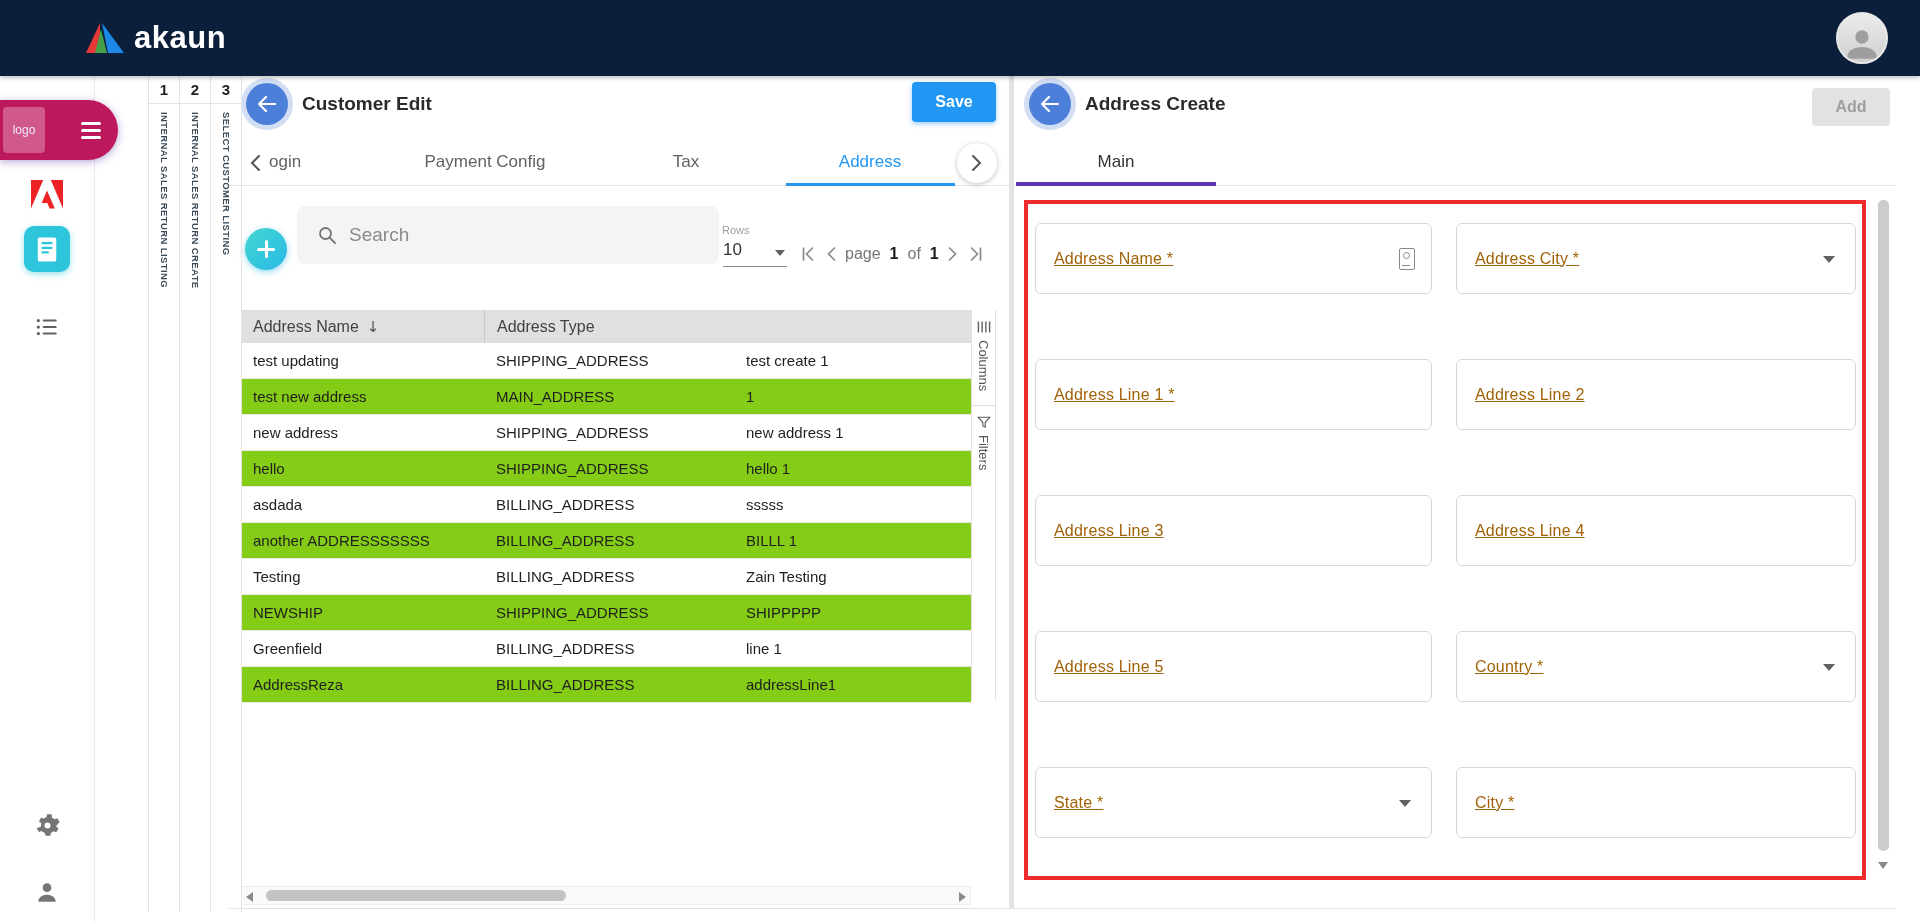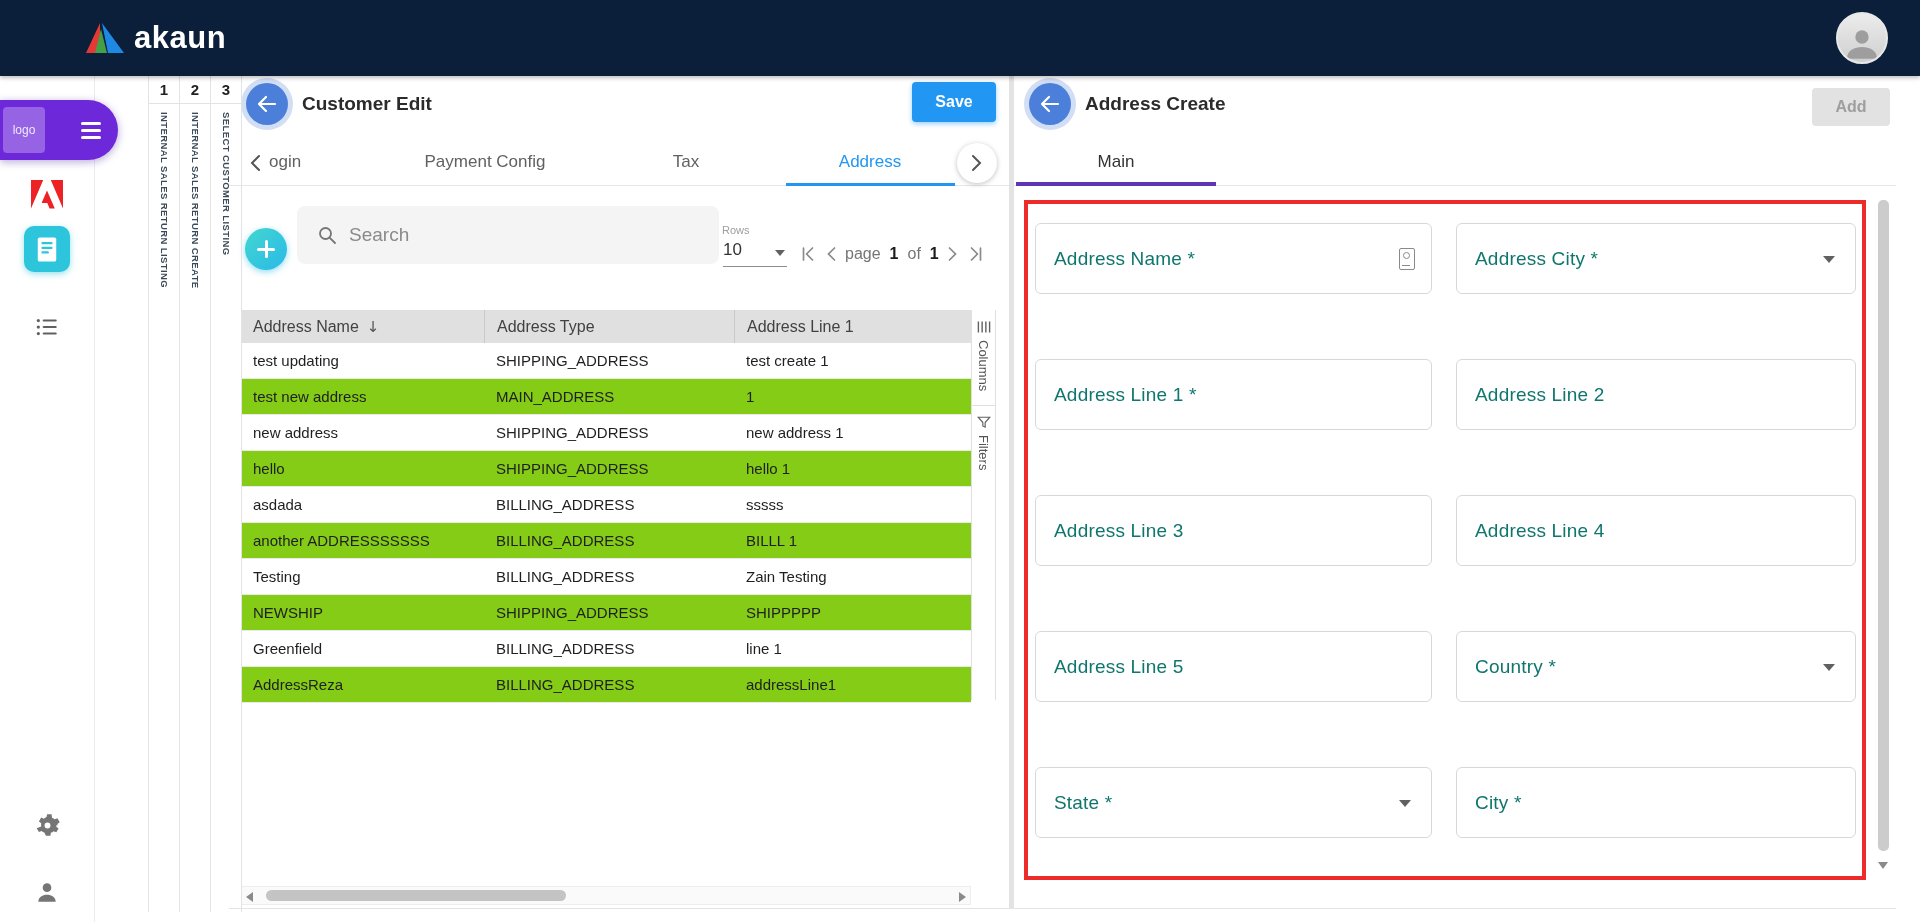--- a/index.html
+++ b/index.html
@@ -8,21 +8,21 @@
   
   .navbar{position:absolute;top:0;left:0;width:100%;height:76px;background:#0b1e3a;
           display:flex;align-items:center;justify-content:space-between;box-sizing:border-box;
           padding:0 24px;box-shadow:0 2px 4px rgba(0,0,0,.25);z-index:30;}
   .brand{display:flex;align-items:center;gap:10px;margin-left:62px;}
   .brand-text{color:#fff;font-size:31px;font-weight:bold;letter-spacing:.5px;}
   .avatar{width:48px;height:48px;border-radius:50%;background:linear-gradient(#ececec,#cfcfcf);
           border:2px solid #e8e8e8;overflow:hidden;display:flex;align-items:flex-end;justify-content:center;margin-right:8px;cursor:pointer;}
   
   .sidebar{position:absolute;top:76px;left:0;width:94px;height:846px;background:#fff;border-right:1px solid #ececec;z-index:20;}
-  .logo-pill{position:absolute;top:24px;left:0;width:118px;height:60px;background:#6d28d9;
+  .logo-pill{position:absolute;top:24px;left:0;width:118px;height:60px;background:#be185d;
              border-radius:0 30px 30px 0;display:flex;align-items:center;box-shadow:0 2px 8px rgba(80,40,160,.4);}
   .logo-thumb{width:42px;height:46px;margin-left:3px;background:rgba(255,255,255,.28);border-radius:4px;
               display:flex;align-items:center;justify-content:center;color:#efe8ff;font-size:12px;}
   .burger{margin-left:auto;margin-right:17px;cursor:pointer;}
   .burger span{display:block;width:20px;height:3px;background:#fff;margin:4px 0;border-radius:2px;}
   .side-icon{position:absolute;left:0;width:94px;display:flex;justify-content:center;cursor:pointer;}
   .pdf-icon{top:104px;}
   .bill-icon-wrap{top:150px;}
   .bill-sq{width:46px;height:46px;background:#2cc5dc;border-radius:10px;display:flex;align-items:center;justify-content:center;box-shadow:0 2px 6px rgba(44,197,220,.5);}
   .list-icon{top:238px;}
@@ -97,21 +97,21 @@
   
   .hscroll{position:absolute;left:12px;top:810px;width:730px;height:19px;background:#fafafa;border:1px solid #ededed;box-sizing:border-box;}
   .hthumb{position:absolute;left:24px;top:3px;width:300px;height:11px;background:#c4c4c4;border-radius:6px;cursor:grab;}
   .harrow{position:absolute;top:5px;width:0;height:0;cursor:pointer;}
   .harrow.left{left:4px;border-top:5px solid transparent;border-bottom:5px solid transparent;border-right:7px solid #8a8a8a;}
   .harrow.right{right:4px;border-top:5px solid transparent;border-bottom:5px solid transparent;border-left:7px solid #8a8a8a;}
   
   .highlight-frame{position:absolute;left:10px;top:124px;width:842px;height:680px;border:4px solid #ee2b2b;box-sizing:border-box;pointer-events:none;}
   .form-grid{position:absolute;left:21px;top:147px;display:grid;grid-template-columns:397px 400px;column-gap:24px;row-gap:65px;}
   .field{position:relative;height:71px;background:#fff;border:1px solid #d8d8d8;border-radius:6px;box-sizing:border-box;cursor:text;}
-  .flabel{position:absolute;left:18px;top:50%;transform:translateY(-50%);font-size:19px;color:#0f766e;letter-spacing:.2px;}
+  .flabel{position:absolute;left:18px;top:50%;transform:translateY(-50%);font-size:16px;color:#a16207;letter-spacing:.2px;text-decoration:underline;}
   .caret{position:absolute;right:20px;top:50%;margin-top:-3px;width:0;height:0;border-left:6px solid transparent;
          border-right:6px solid transparent;border-top:7px solid #616161;}
   .badge-icon{position:absolute;right:16px;top:50%;transform:translateY(-50%);width:14px;height:20px;
               border:1.5px solid #8a8a8a;border-radius:2px;}
   .badge-icon::before{content:"";position:absolute;left:3px;top:3px;width:5px;height:5px;border:1px solid #8a8a8a;border-radius:50%;}
   .badge-icon::after{content:"";position:absolute;left:2px;bottom:3px;width:8px;border-top:1.5px solid #8a8a8a;}
   
   .vthumb{position:absolute;left:864px;top:124px;width:11px;height:651px;background:#cccccc;border-radius:5px;cursor:grab;}
   .varrow{position:absolute;left:864px;top:786px;width:0;height:0;border-left:5px solid transparent;
           border-right:5px solid transparent;border-top:7px solid #8a8a8a;cursor:pointer;}
@@ -273,23 +273,20 @@
 
     <div class="table">
       <div class="thead">
         <div class="th c0">
           <span>Address Name</span>
           <span class="sort">↓</span>
         </div>
         <div class="th c1">
           <span>Address Type</span>
         </div>
-        <div class="th c2">
-          <span>Address Line 1</span>
-        </div>
       </div>
       <div>
           <div class="trow">
             <div class="tcell c0">test updating</div>
             <div class="tcell c1">SHIPPING_ADDRESS</div>
             <div class="tcell c2">test create 1</div>
           </div>
           <div class="trow alt">
             <div class="tcell c0">test new address</div>
             <div class="tcell c1">MAIN_ADDRESS</div>

